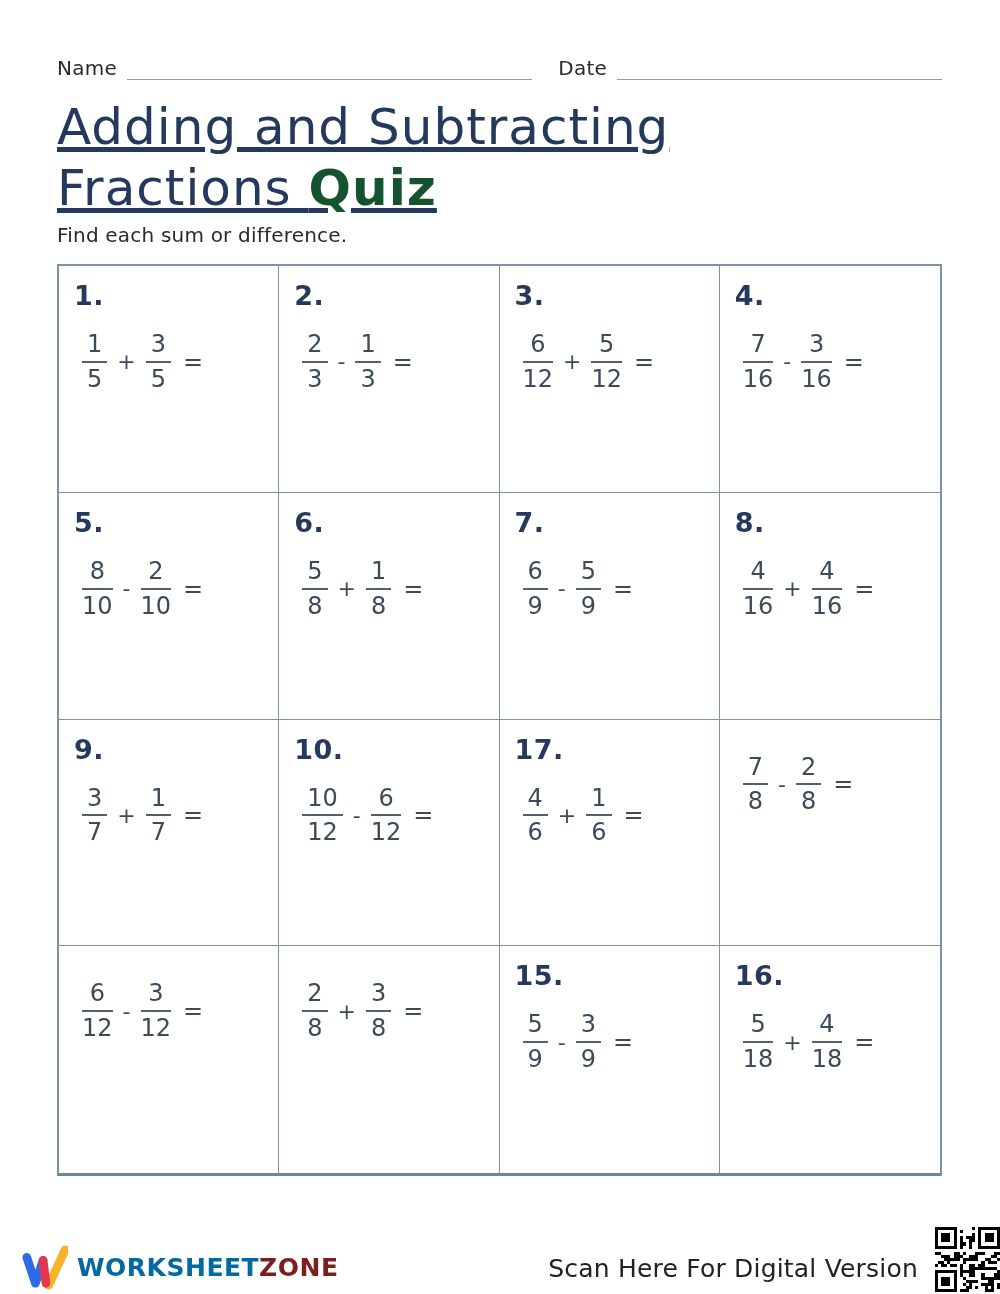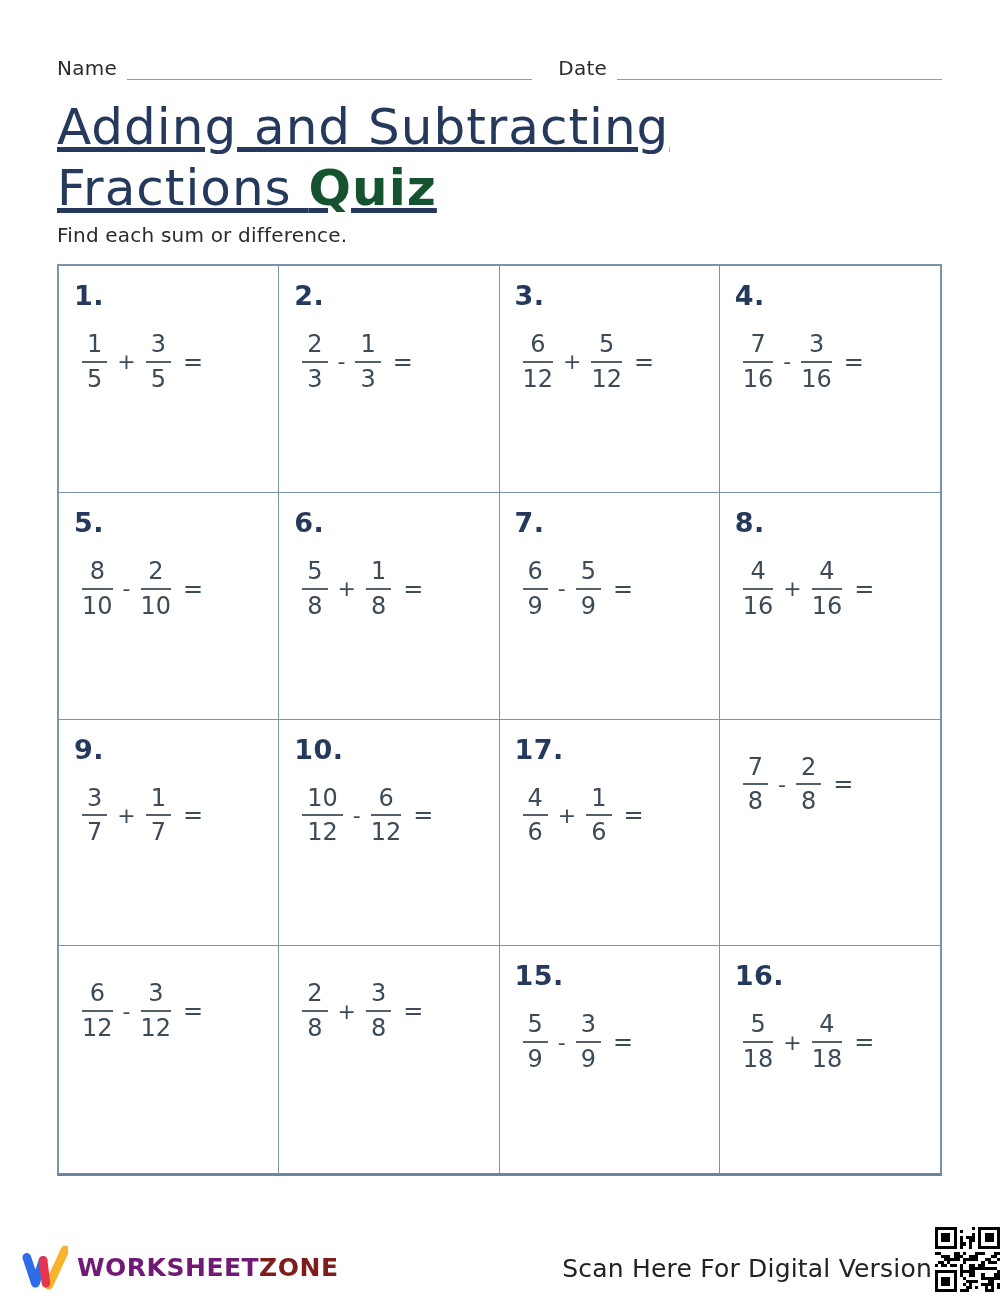--- a/index.html
+++ b/index.html
@@ -44,24 +44,24 @@
   .frac .num { align-self:stretch; text-align:center; border-bottom:2px solid #55606b; padding:0 5px 3px; }
   .frac .den { padding-top:3px; }
   .op { margin:0 10px; font-size:22px; }
   .eq { margin-left:12px; font-size:24px; }
 
   
   .footer { position:absolute; left:22px; right:0; bottom:2px;
             display:flex; justify-content:space-between; align-items:flex-end; }
   .logo { display:flex; align-items:center; gap:9px; padding-bottom:2px; }
   .logo-text { font-size:25px; font-weight:700; letter-spacing:0.5px; white-space:nowrap; }
-  .logo-text .lt1 { color:#701a75; }
+  .logo-text .lt1 { color:#0369a1; }
   .logo-text .lt2 { color:#7f1d1d; }
   .scan-wrap { display:flex; align-items:flex-end; }
-  .scan-text { font-size:25px; color:#222222; letter-spacing:0.2px; padding-bottom:9px; margin-right:3px; white-space:nowrap; }
+  .scan-text { font-size:25px; color:#222222; letter-spacing:0.2px; padding-bottom:9px; margin-right:17px; white-space:nowrap; }
   .qr { width:65px; height:65px; display:block; }
 </style>
 </head>
 <body>
 
 <div class="page">
 
   <div class="nd-row">
     <span class="nd-label">Name</span>
     <span class="line name-line"></span>

